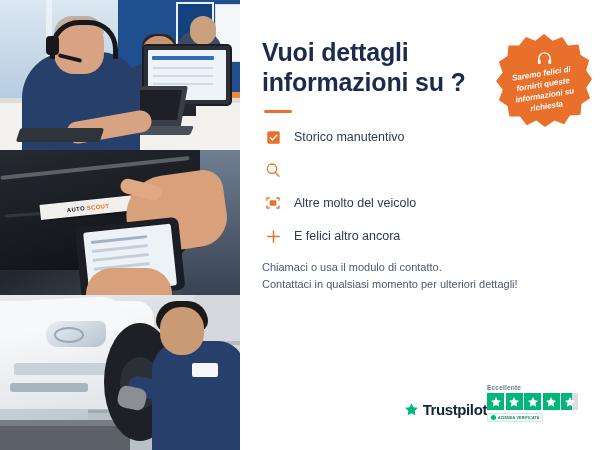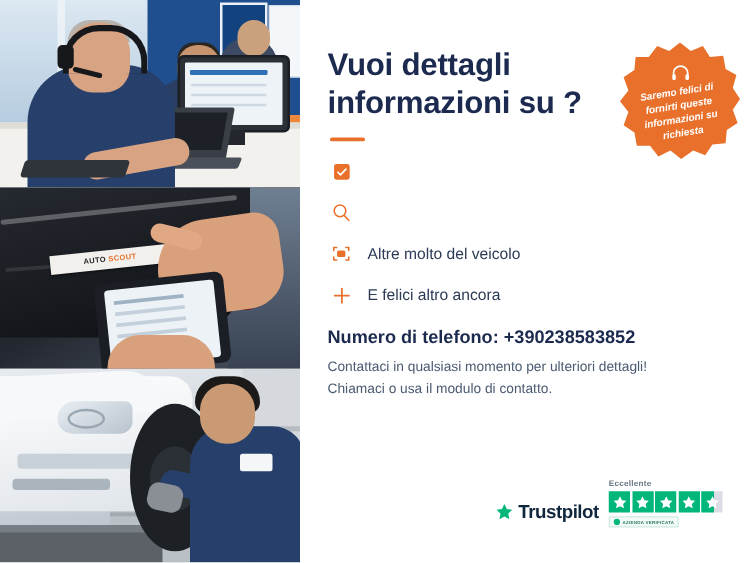--- a/index.html
+++ b/index.html
@@ -96,21 +96,21 @@
 
   .features{list-style:none;margin:0;padding:0;}
   .feature{display:flex;align-items:center;margin-bottom:13px;}
   .f-icon{width:22px;height:20px;flex:0 0 22px;display:flex;align-items:center;justify-content:center;color:#e8702a;margin-right:10px;}
   .f-label{font-size:12.5px;color:#2b3a55;font-weight:400;}
 
   .phone{font-size:14.5px;font-weight:700;color:#1b2a4e;margin:16px 0 8px;}
   .sub{font-size:11px;line-height:1.5;color:#4b5a72;}
 
   
-  .tp{position:absolute;right:22px;bottom:28px;display:flex;align-items:flex-end;gap:8px;}
+  .tp{position:absolute;right:22px;bottom:28px;display:flex;align-items:flex-end;}
   .tp-mark{display:flex;align-items:center;gap:4px;padding-bottom:4px;}
   .tp-name{font-size:15px;font-weight:700;color:#10263c;letter-spacing:-.4px;}
   .tp-right{display:flex;flex-direction:column;align-items:flex-start;}
   .tp-rating{font-size:6.5px;font-weight:700;color:#6b7883;letter-spacing:.2px;margin-bottom:2px;}
   .tp-stars{display:flex;gap:1.5px;}
   .tp-star{width:17px;height:17px;background:#00b67a;display:flex;align-items:center;justify-content:center;}
   .tp-star.half{background:linear-gradient(90deg,#00b67a 62%,#dcdce6 62%);}
   .tp-star svg{width:12px;height:12px;}
   .tp-verified{margin-top:3px;display:flex;align-items:center;gap:2px;background:#f3fbf8;border:.5px solid #cfe9e0;border-radius:1px;padding:1px 3px;}
   .tp-vdot{width:5px;height:5px;border-radius:50%;background:#00b67a;flex:0 0 5px;}
@@ -201,20 +201,21 @@
 
     <ul class="features">
 
       <li class="feature">
         <span class="f-icon">
           <svg viewBox="0 0 24 24" width="15" height="15">
               <rect x="2" y="2" width="20" height="20" rx="3" fill="#e8702a"></rect>
               <path d="M7 12.5l3.2 3.4L17.2 8.4" stroke="#fff" stroke-width="2.2" fill="none" stroke-linecap="round" stroke-linejoin="round"></path>
             </svg>
         </span>
+        <span class="f-label">Storico manutentivo</span>
       </li>
 
 
       <li class="feature">
         <span class="f-icon">
           <svg viewBox="0 0 24 24" width="16" height="16" fill="none" stroke="#e8702a" stroke-width="1.9" stroke-linecap="round">
               <circle cx="10.5" cy="10" r="7"></circle>
               <path d="M15.8 15.8L21 21.4"></path>
             </svg>
         </span>
@@ -238,24 +239,23 @@
           <svg viewBox="0 0 24 24" width="17" height="17" fill="none" stroke="#e8702a" stroke-width="2" stroke-linecap="round">
               <path d="M12 4v16"></path>
               <path d="M4 12h16"></path>
             </svg>
         </span>
         <span class="f-label">E felici altro ancora</span>
       </li>
 
     </ul>
 
-    <div class="phone">Numero di telefono: +390238583852</div>
     <div class="sub">
+      <div>Chiamaci o usa il modulo di contatto.</div>
       <div>Contattaci in qualsiasi momento per ulteriori dettagli!</div>
-      <div>Chiamaci o usa il modulo di contatto.</div>
     </div>
 
     <div class="tp">
       <div class="tp-mark">
         <svg width="15" height="15" viewBox="0 0 24 24">
             <path d="M12 1.8l3.1 6.6 7 .9-5.1 4.9 1.3 7.1L12 17.9 5.7 21.3 7 14.2 1.9 9.3l7-.9z" fill="#00b67a"></path>
           </svg>
         <span class="tp-name">Trustpilot</span>
       </div>
       <div class="tp-right">

